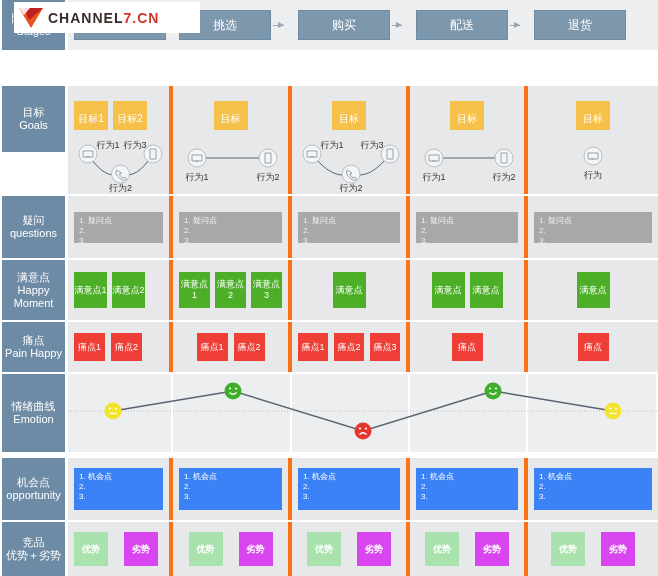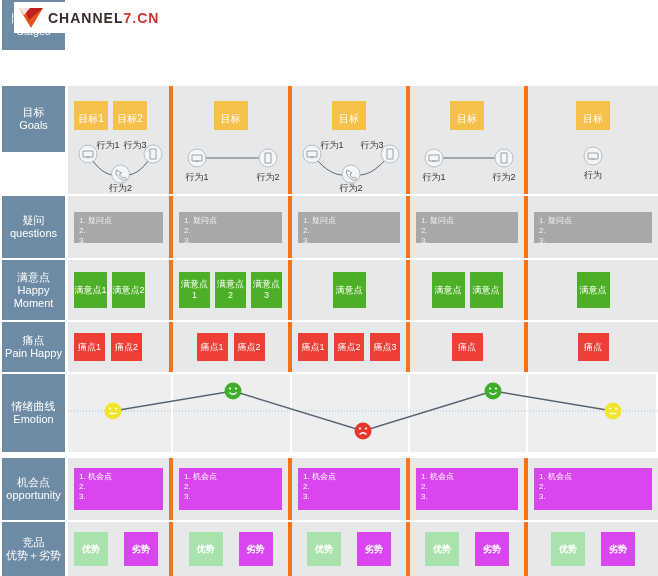--- a/index.html
+++ b/index.html
@@ -113,21 +113,21 @@
   }
 
   
   #rowEmotion{top:374px;height:78px;}
   #rowEmotion .cell{background:#eceef0;border-right:2px solid #ffffff;}
   #emoSvg{position:absolute;left:68px;top:374px;width:590px;height:78px;pointer-events:none;}
 
   
   #rowOpp{top:458px;height:62px;}
   .obox{
-    background:#d946ef;color:#ffffff;
+    background:#3b82f6;color:#ffffff;
     font-size:8px;line-height:10px;
     width:100%;height:42px;
     box-sizing:border-box;padding:4px 5px;
     overflow:hidden;
   }
 
   
   #rowComp{top:522px;height:54px;}
   .cwrap{display:flex;gap:16px;width:100%;justify-content:center;font-weight:bold;}
   .cwrap.left{justify-content:flex-start;}
@@ -164,20 +164,41 @@
 </head>
 <body>
 
 <div id="board">
 
   <div class="row" id="rowStages">
     <div class="rowlabel">
       <span class="cn">阶段任务</span>
       <span class="en">Stages</span>
     </div>
+    <div class="cells" id="stageCells">
+        <div class="cell c0">
+          <div class="stagebox">搜索</div>
+          <div class="arrow"></div>
+        </div>
+        <div class="cell c1">
+          <div class="stagebox">挑选</div>
+          <div class="arrow"></div>
+        </div>
+        <div class="cell c2">
+          <div class="stagebox">购买</div>
+          <div class="arrow"></div>
+        </div>
+        <div class="cell c3">
+          <div class="stagebox">配送</div>
+          <div class="arrow"></div>
+        </div>
+        <div class="cell c4">
+          <div class="stagebox">退货</div>
+        </div>
+      </div>
   </div>
 
   <div class="row" id="rowGoals">
     <div class="rowlabel">
       <span class="cn">目标</span>
       <span class="en">Goals</span>
     </div>
     <div class="cells" id="goalCells">
         <div class="cell c0">
           <div class="goalwrap left">

